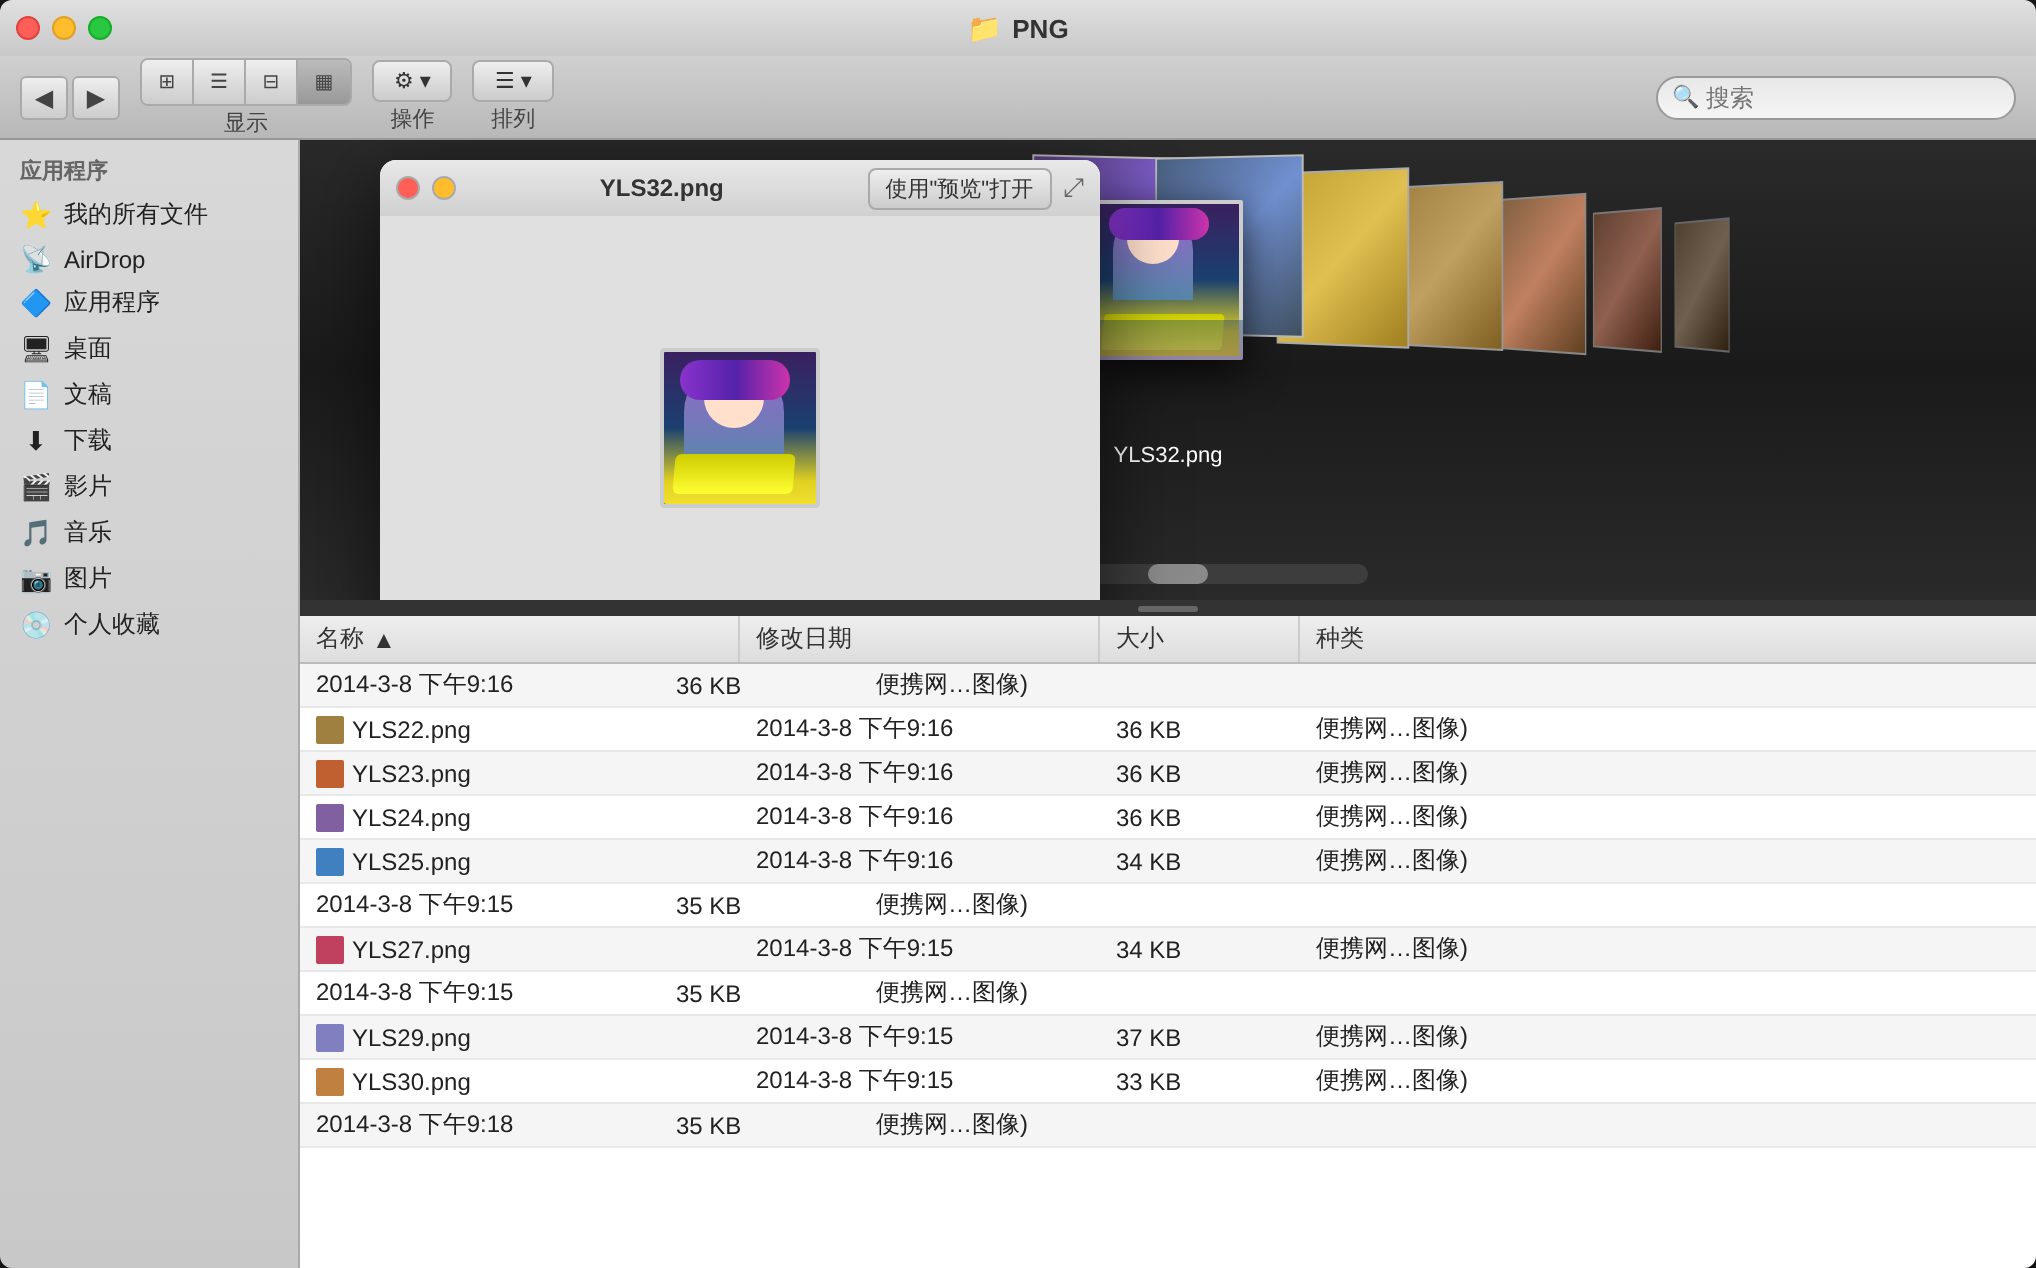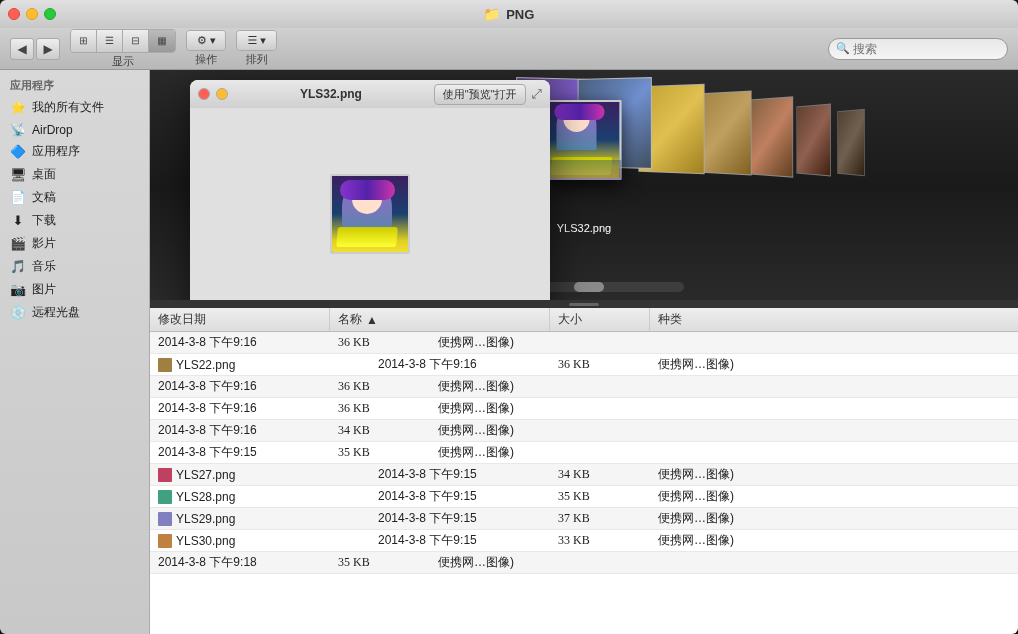--- a/index.html
+++ b/index.html
@@ -289,21 +289,21 @@
       padding: 0 8px;
       border-right: 1px solid #ccc;
       height: 100%;
       display: flex;
       align-items: center;
       gap: 4px;
     }
     .list-header-col:last-child { border-right: none; }
     .col-name { width: 220px; }
     .col-date { width: 180px; }
-    .col-size { width: 100px; font-family: Liberation Serif, serif; }
+    .col-size { width: 100px; }
     .col-type { flex: 1; }
 
     .list-body {
       overflow-y: auto;
       flex: 1;
     }
     .list-row {
       display: flex;
       align-items: center;
       height: 22px;
@@ -491,21 +491,21 @@
         <span class="si-icon">🎵</span>
         <span>音乐</span>
       </div>
       <div class="sidebar-item">
         <span class="si-icon">📷</span>
         <span>图片</span>
       </div>
 
       <div class="sidebar-item">
         <span class="si-icon">💿</span>
-        <span>远程光盘</span>
+        <span>个人收藏</span>
       </div>
     </div>
 
     <div class="right-pane">
 
       <div class="coverflow-area">
 
         <div class="quicklook-overlay">
           <div class="ql-titlebar">
             <div class="ql-controls">
@@ -594,26 +594,26 @@
           <div class="coverflow-scrollbar-thumb"></div>
         </div>
       </div>
 
       <div class="pane-divider">
         <div class="divider-handle"></div>
       </div>
 
       <div class="list-area">
         <div class="list-header">
-          <div class="list-header-col col-date">
-            <span>修改日期</span>
-          </div>
           <div class="list-header-col col-name">
             <span>名称</span>
             <span>▲</span>
+          </div>
+          <div class="list-header-col col-date">
+            <span>修改日期</span>
           </div>
           <div class="list-header-col col-size">
             <span>大小</span>
           </div>
           <div class="list-header-col col-type">
             <span>种类</span>
           </div>
         </div>
         <div class="list-body" id="list-body">
         <div class="list-row">
@@ -624,53 +624,61 @@
             <div class="list-row">
     <div class="list-cell col-name">
       <div class="file-icon" style="background:#a08040;width:14px;height:14px;border-radius:1px;flex-shrink:0;margin-right:4px;"></div>
       <span>YLS22.png</span>
     </div>
     <div class="list-cell col-date">2014-3-8 下午9:16</div>
     <div class="list-cell col-size">36 KB</div>
     <div class="list-cell col-type">便携网…图像)</div>
   </div>
             <div class="list-row">
+    <div class="list-cell col-name">
+      <div class="file-icon" style="background:#c06030;width:14px;height:14px;border-radius:1px;flex-shrink:0;margin-right:4px;"></div>
+      <span>YLS23.png</span>
+    </div>
     <div class="list-cell col-date">2014-3-8 下午9:16</div>
     <div class="list-cell col-size">36 KB</div>
     <div class="list-cell col-type">便携网…图像)</div>
   </div>
             <div class="list-row">
+    <div class="list-cell col-name">
+      <div class="file-icon" style="background:#8060a0;width:14px;height:14px;border-radius:1px;flex-shrink:0;margin-right:4px;"></div>
+      <span>YLS24.png</span>
+    </div>
     <div class="list-cell col-date">2014-3-8 下午9:16</div>
     <div class="list-cell col-size">36 KB</div>
     <div class="list-cell col-type">便携网…图像)</div>
   </div>
             <div class="list-row">
+    <div class="list-cell col-name">
+      <div class="file-icon" style="background:#4080c0;width:14px;height:14px;border-radius:1px;flex-shrink:0;margin-right:4px;"></div>
+      <span>YLS25.png</span>
+    </div>
     <div class="list-cell col-date">2014-3-8 下午9:16</div>
     <div class="list-cell col-size">34 KB</div>
     <div class="list-cell col-type">便携网…图像)</div>
   </div>
             <div class="list-row">
     <div class="list-cell col-date">2014-3-8 下午9:15</div>
     <div class="list-cell col-size">35 KB</div>
     <div class="list-cell col-type">便携网…图像)</div>
   </div>
             <div class="list-row">
     <div class="list-cell col-name">
       <div class="file-icon" style="background:#c04060;width:14px;height:14px;border-radius:1px;flex-shrink:0;margin-right:4px;"></div>
       <span>YLS27.png</span>
     </div>
     <div class="list-cell col-date">2014-3-8 下午9:15</div>
     <div class="list-cell col-size">34 KB</div>
     <div class="list-cell col-type">便携网…图像)</div>
   </div>
             <div class="list-row">
-    <div class="list-cell col-name">
-      <div class="file-icon" style="background:#40a080;width:14px;height:14px;border-radius:1px;flex-shrink:0;margin-right:4px;"></div>
-      <span>YLS28.png</span>
-    </div>
     <div class="list-cell col-date">2014-3-8 下午9:15</div>
     <div class="list-cell col-size">35 KB</div>
     <div class="list-cell col-type">便携网…图像)</div>
   </div>
             <div class="list-row">
     <div class="list-cell col-name">
       <div class="file-icon" style="background:#8080c0;width:14px;height:14px;border-radius:1px;flex-shrink:0;margin-right:4px;"></div>
       <span>YLS29.png</span>
     </div>
     <div class="list-cell col-date">2014-3-8 下午9:15</div>

